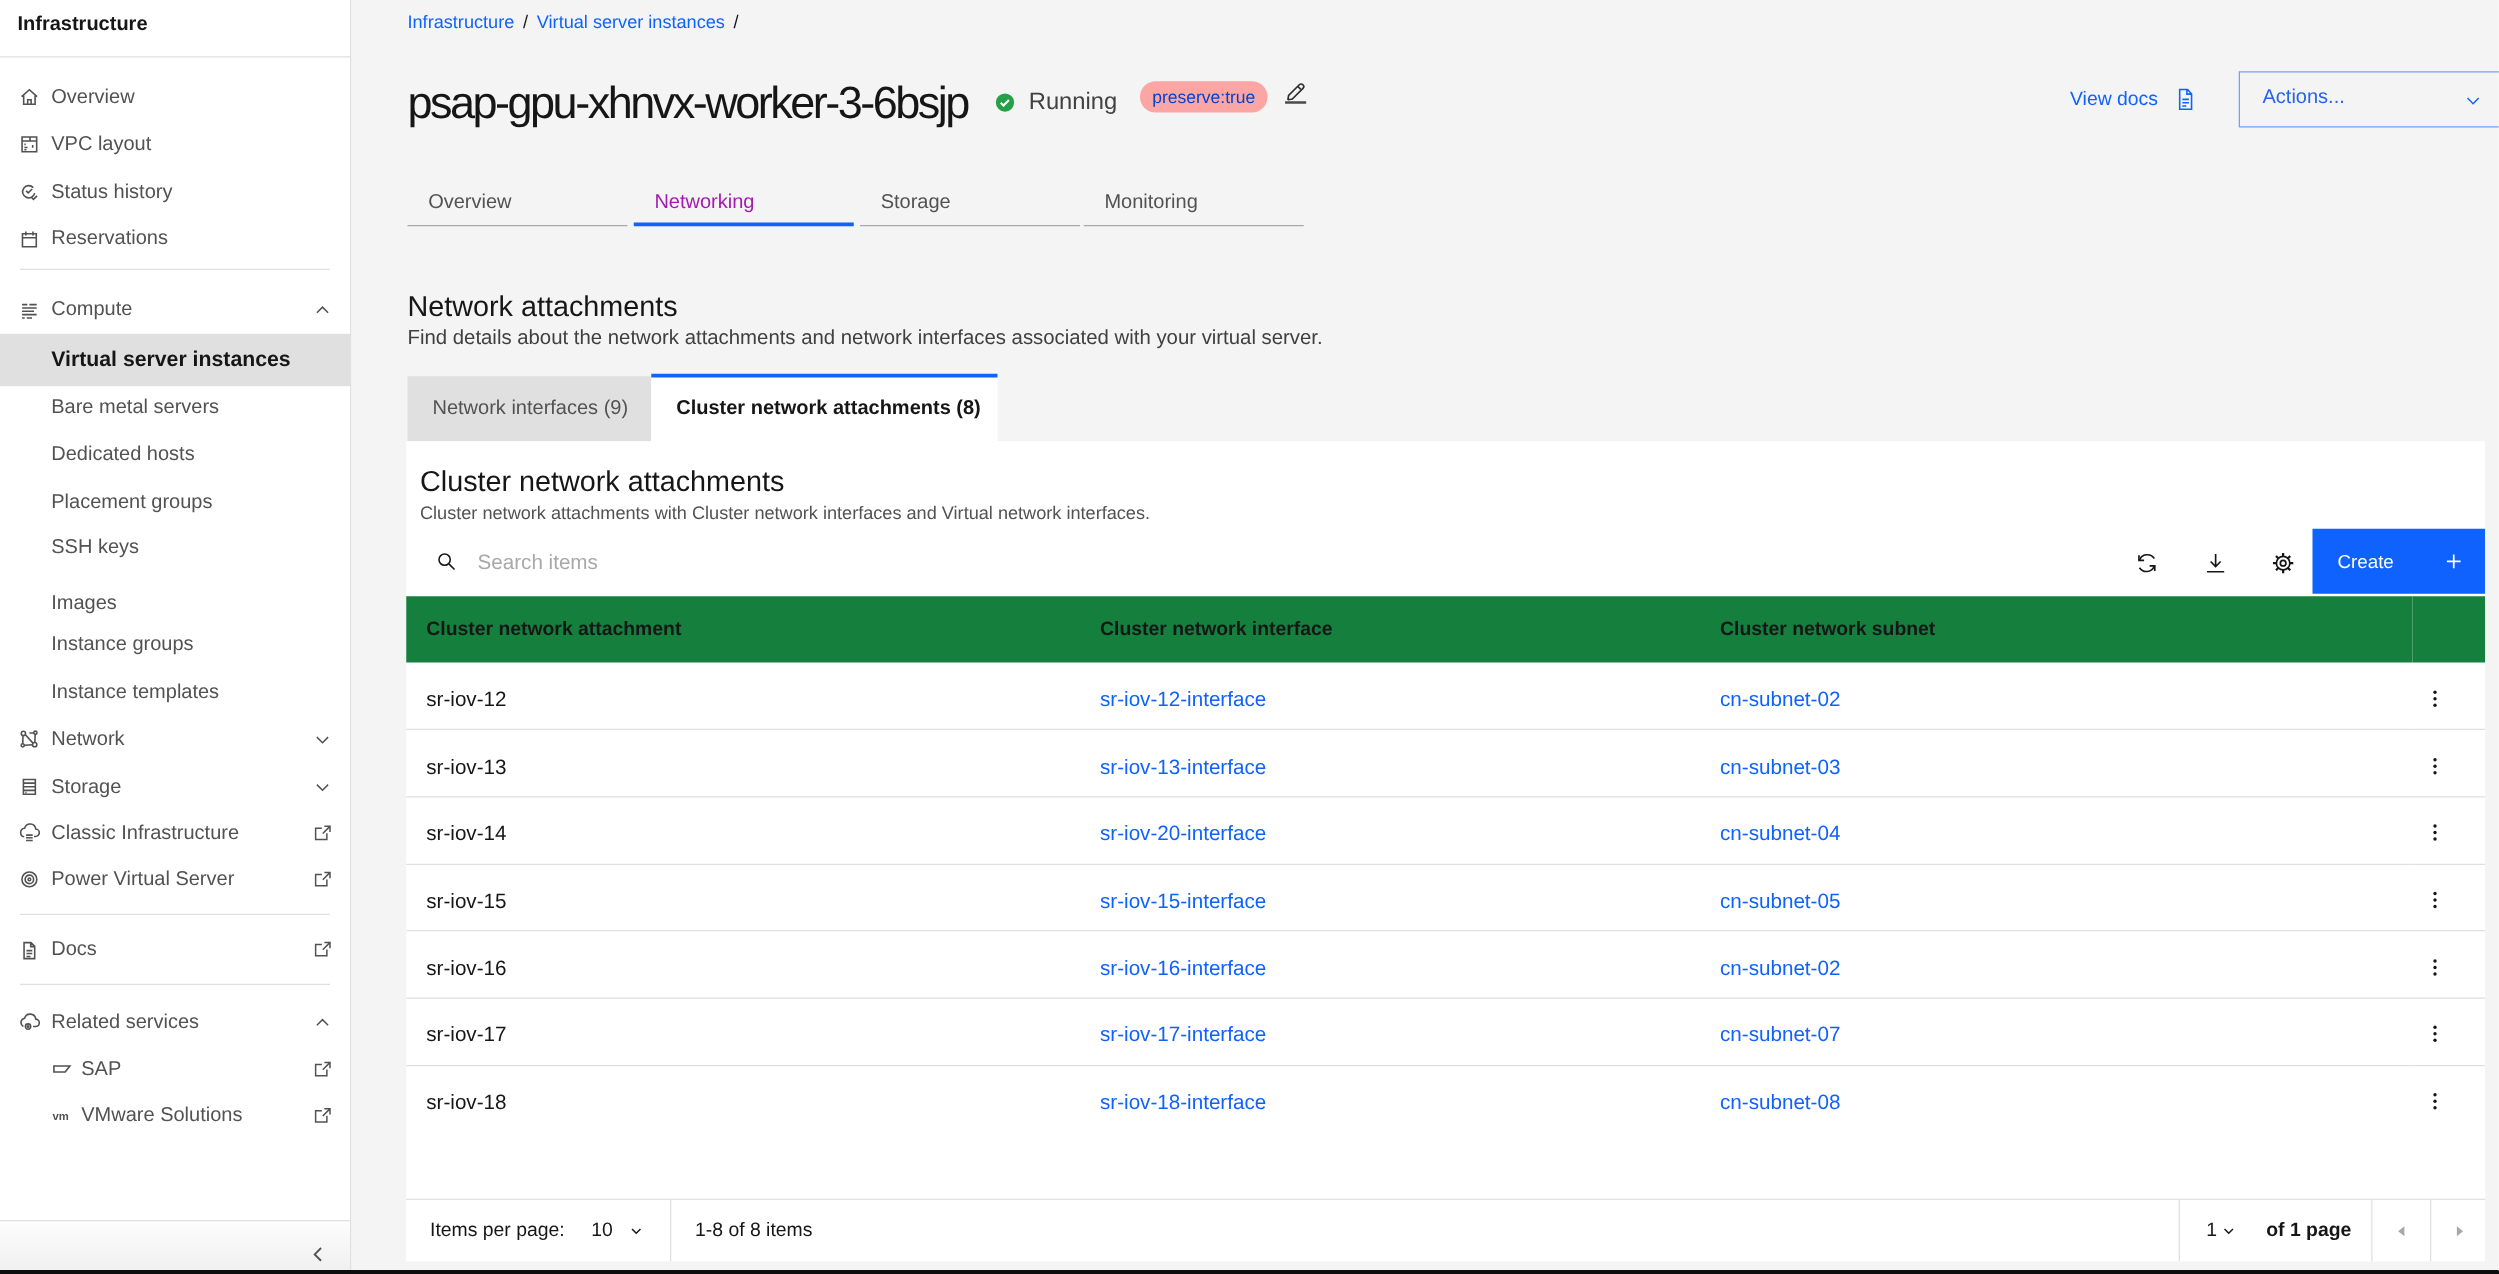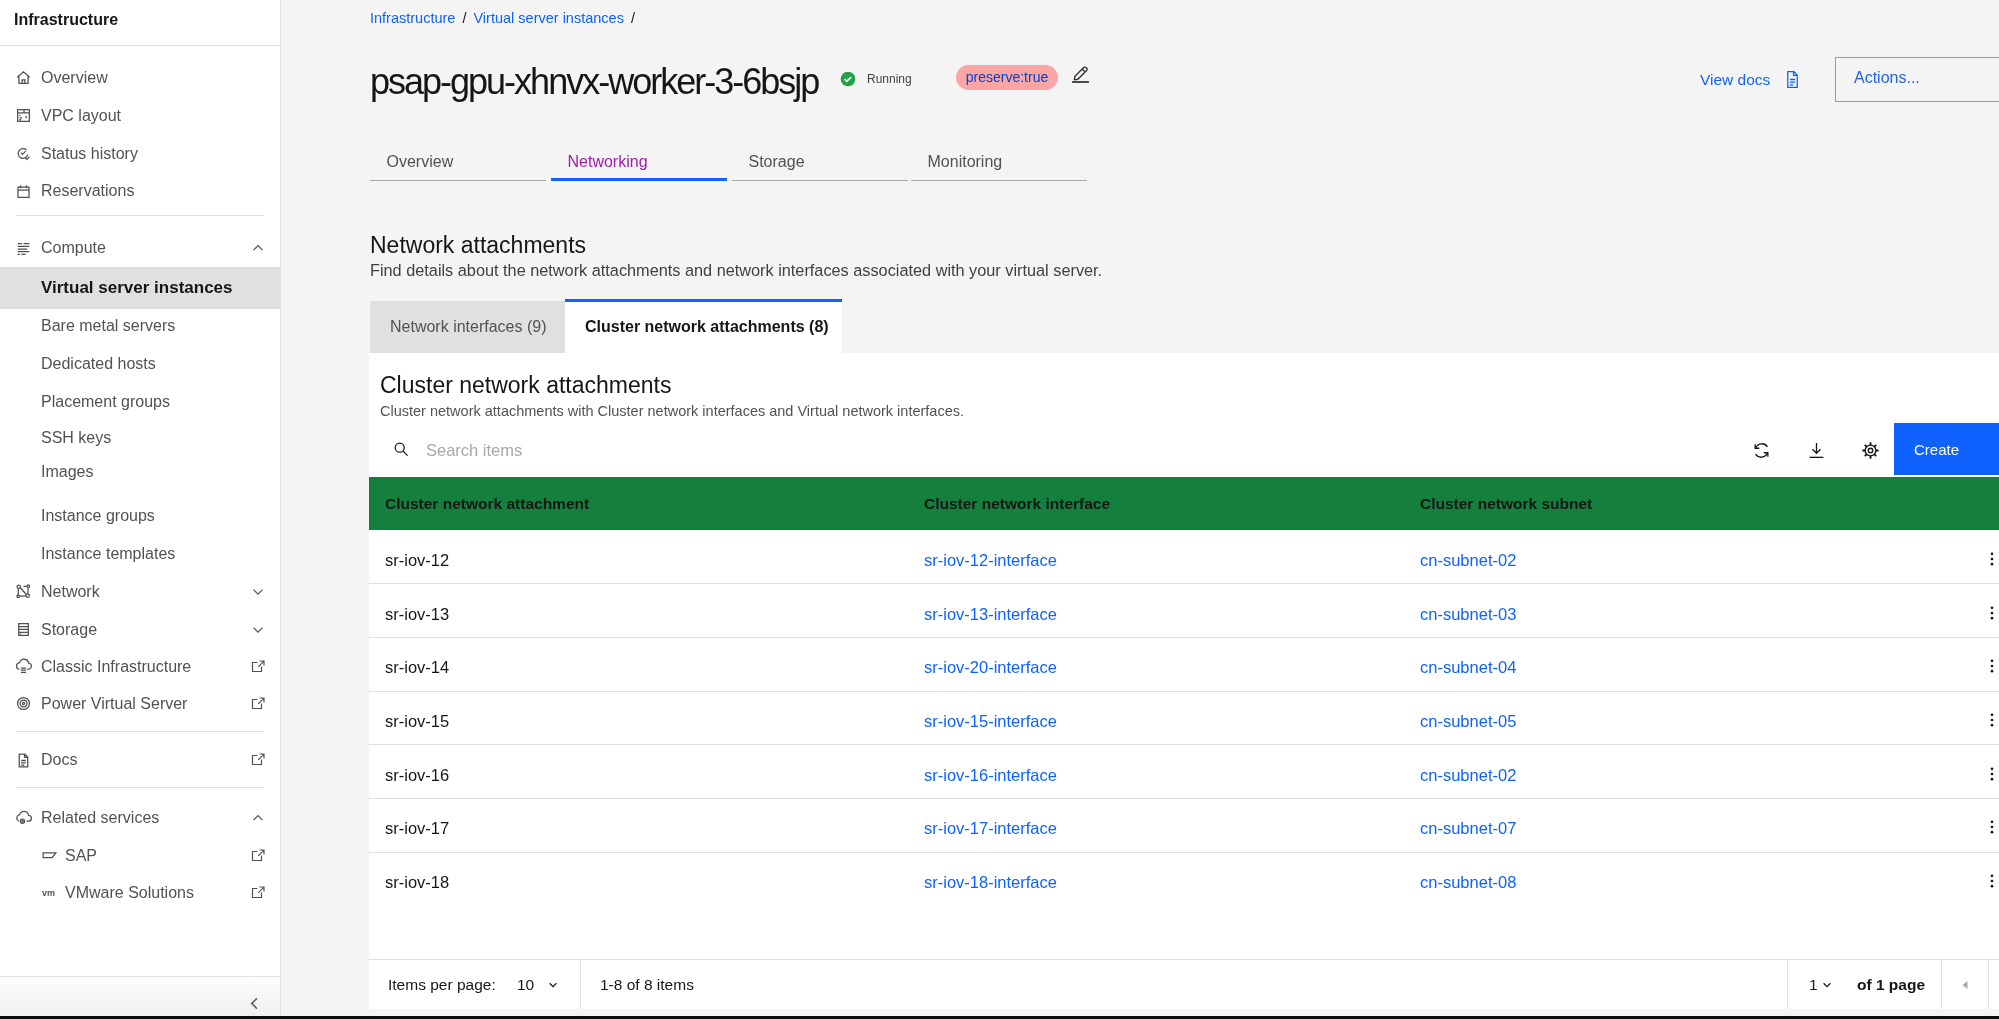--- a/index.html
+++ b/index.html
@@ -14,30 +14,30 @@
 .sdiv { position:absolute; left:0; right:0; height:0; border-top:1px solid #e0e0e0; }
 .nav-item { position:absolute; left:0; width:280px; height:38px; display:flex; align-items:center; color:#525252; font-size:16px; }
 .nav-item .ic { position:absolute; left:15px; width:17px; height:17px; }
 .nav-item .lbl { position:absolute; left:41px; white-space:nowrap; }
 .nav-item .right-ic { position:absolute; left:250px; width:16px; height:16px; }
 .nav-sel { background:#e0e0e0; }
 .nav-sel .lbl { color:#161616; font-weight:bold; font-size:17px; }
 #collapse-bar { position:absolute; left:0; top:976px; width:280px; height:40px; border-top:1px solid #e0e0e0; background:linear-gradient(#fdfdfd,#f0f0f0); }
 
 
-#main { position:absolute; left:282px; top:0; width:1477px; height:1016px;margin-left:44px; }
+#main { position:absolute; left:282px; top:0; width:1477px; height:1016px; }
 
 .breadcrumb { position:absolute; left:44px; top:10px; font-size:14.5px; }
 .breadcrumb a { color:#0f62fe; text-decoration:none; }
 .breadcrumb .sep { color:#161616; padding:0 7px; }
 
 #title { position:absolute; left:44px; top:61px; font-size:36px; font-weight:400; color:#161616; letter-spacing:-2px; }
 
 #status { position:absolute; left:514px; top:70.5px; display:flex; align-items:center; }
-#status .run-lbl { font-size:12px; color:#424242; margin-left:11px; }
+#status .run-lbl { font-size:19px; color:#424242; margin-left:11px; }
 .tag { position:absolute; left:630px; top:65px; width:102px; height:25px; border-radius:13px; background:#fca5a5; color:#0043ce; font-size:14px; text-align:center; line-height:25px; }
 
 #viewdocs { position:absolute; left:1374px; top:70px; color:#0f62fe; font-size:15.5px; display:flex; align-items:center; }
 #actions { position:absolute; left:1509px; top:57px; width:220px; height:44.5px; border:1.5px solid #6ea1f8; color:#2563eb; font-size:16px; }
 #actions .t { position:absolute; left:18px; top:11px; }
 #actions svg { position:absolute; left:180px; top:16px; }
 
 
 .tabs { position:absolute; top:133px; left:43.5px; }
 .tab { position:absolute; top:0; height:48px; width:176px; font-size:16px; color:#525252; }
@@ -141,21 +141,21 @@
       </div>
       <div class="nav-item" style="top:344.5px;">
         <span class="lbl">Dedicated hosts</span>
       </div>
       <div class="nav-item" style="top:382.5px;">
         <span class="lbl">Placement groups</span>
       </div>
       <div class="nav-item" style="top:419px;">
         <span class="lbl">SSH keys</span>
       </div>
-      <div class="nav-item" style="top:453px;">
+      <div class="nav-item" style="top:464px;">
         <span class="lbl">Images</span>
       </div>
       <div class="nav-item" style="top:496.5px;">
         <span class="lbl">Instance groups</span>
       </div>
       <div class="nav-item" style="top:534.5px;">
         <span class="lbl">Instance templates</span>
       </div>
       <div class="nav-item" style="top:572.5px;">
         <span class="ic">

